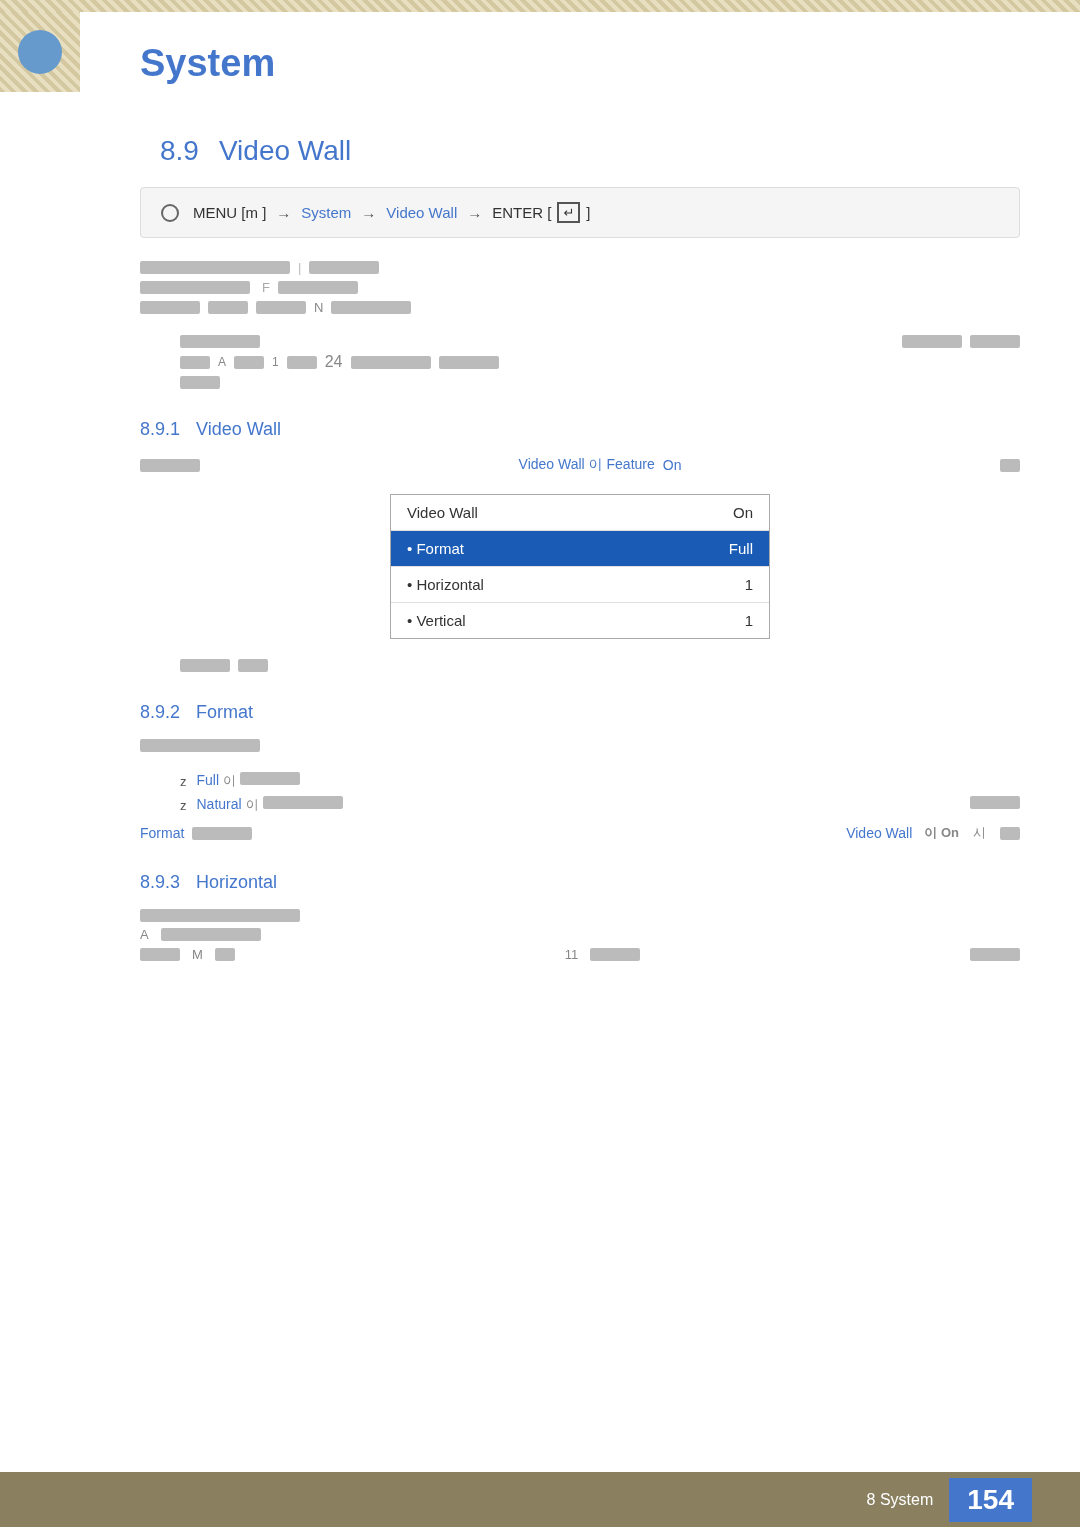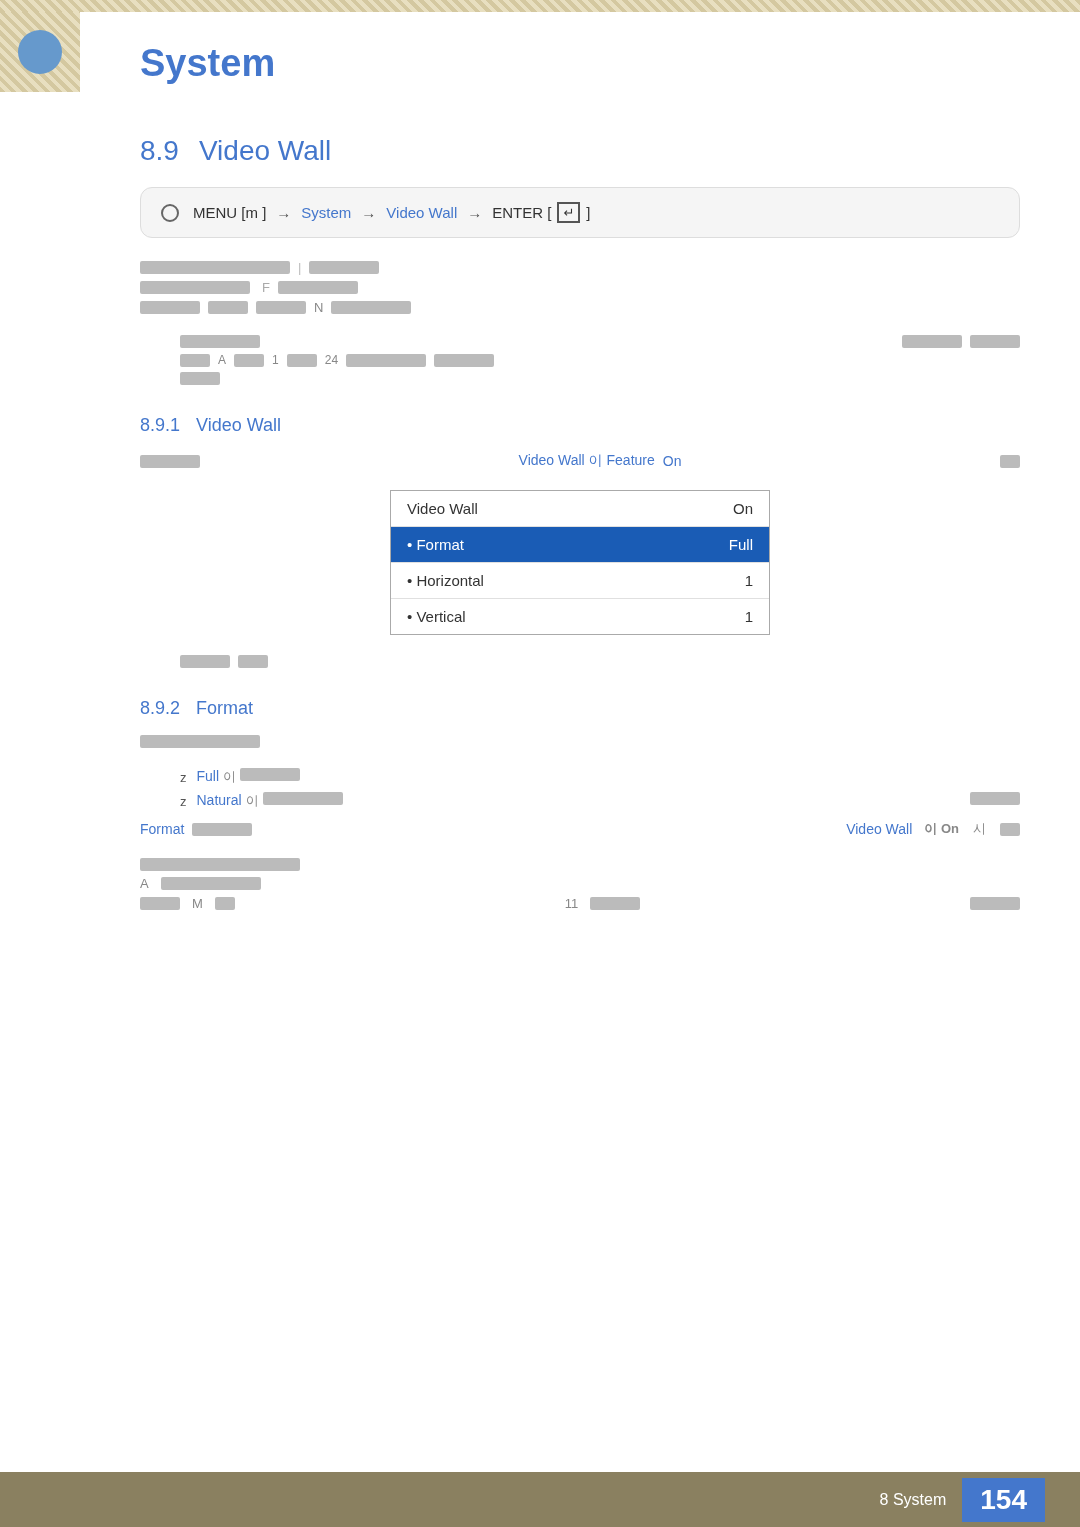--- a/index.html
+++ b/index.html
@@ -75,36 +75,37 @@
       display: flex;
       align-items: center;
       margin-bottom: 20px;
     }
 
     .section-number {
       font-size: 28px;
       color: #4477cc;
       font-weight: normal;
       margin-right: 20px;
+      margin-left: 20px;
     }
 
     .section-title {
       font-size: 28px;
       color: #4477cc;
       font-weight: normal;
     }
 
     
     .menu-path {
       display: flex;
       align-items: center;
       padding: 14px 20px;
       background: #f5f5f5;
       border: 1px solid #ddd;
-      border-radius: 12px;
+      border-radius: 4px;
       margin-bottom: 22px;
       font-size: 15px;
       gap: 6px;
     }
 
     .menu-path .circle-icon {
       width: 18px;
       height: 18px;
       border-radius: 50%;
       border: 2px solid #666;
@@ -241,21 +242,21 @@
     .page-footer {
       position: absolute;
       bottom: 0;
       left: 0;
       right: 0;
       height: 55px;
       background: #8a8060;
       display: flex;
       align-items: center;
       justify-content: flex-end;
-      padding-right: 35px;
+      padding-right: 48px;
     }
 
     .footer-section-label {
       color: #fff;
       font-size: 16px;
       margin-right: 16px;
     }
 
     .footer-page-number {
       background: #4477cc;
@@ -345,21 +346,21 @@
       <span style="flex:1"></span>
       <span class="small-blurred" style="width:60px"></span>
       <span class="small-blurred" style="width:50px"></span>
     </div>
     <div class="text-row">
       <span class="small-blurred" style="width:30px"></span>
       <span style="color:#888; font-size:12px">A</span>
       <span class="small-blurred" style="width:30px"></span>
       <span style="color:#888; font-size:12px">1</span>
       <span class="small-blurred" style="width:30px"></span>
-      <span style="color:#888; font-size:12px">24</span>
+      <span style="color:#888; font-size:16px">24</span>
       <span class="small-blurred" style="width:80px"></span>
       <span class="small-blurred" style="width:60px"></span>
     </div>
     <div class="text-row">
       <span class="small-blurred" style="width:40px"></span>
     </div>
   </div>
 
   <div class="subsection-header">
     <span class="subsection-number">8.9.1</span>
@@ -442,20 +443,24 @@
       <span style="color:#4477cc; font-size:14px;">Format</span>
       <span class="small-blurred" style="width:60px;"></span>
       <span style="flex:1"></span>
       <span style="color:#4477cc; font-size:14px;">Video Wall</span>
       <span style="color:#888; font-size:13px; margin-left:4px;font-weight:bold;">이 On</span>
       <span style="margin: 0 6px; color:#888; font-size:13px;">시</span>
       <span class="small-blurred" style="width:20px;"></span>
     </div>
   </div>
 
+  <div class="subsection-header">
+    <span class="subsection-number">8.9.3</span>
+    <span class="subsection-title">Horizontal</span>
+  </div>
 
   <div class="body-text-block">
     <div class="text-row">
       <span class="small-blurred" style="width:160px;"></span>
     </div>
     <div class="text-row">
       <span style="color:#888; font-size:13px;">A</span>
       <span class="small-blurred" style="width:100px; margin-left:4px;"></span>
     </div>
     <div class="text-row">

